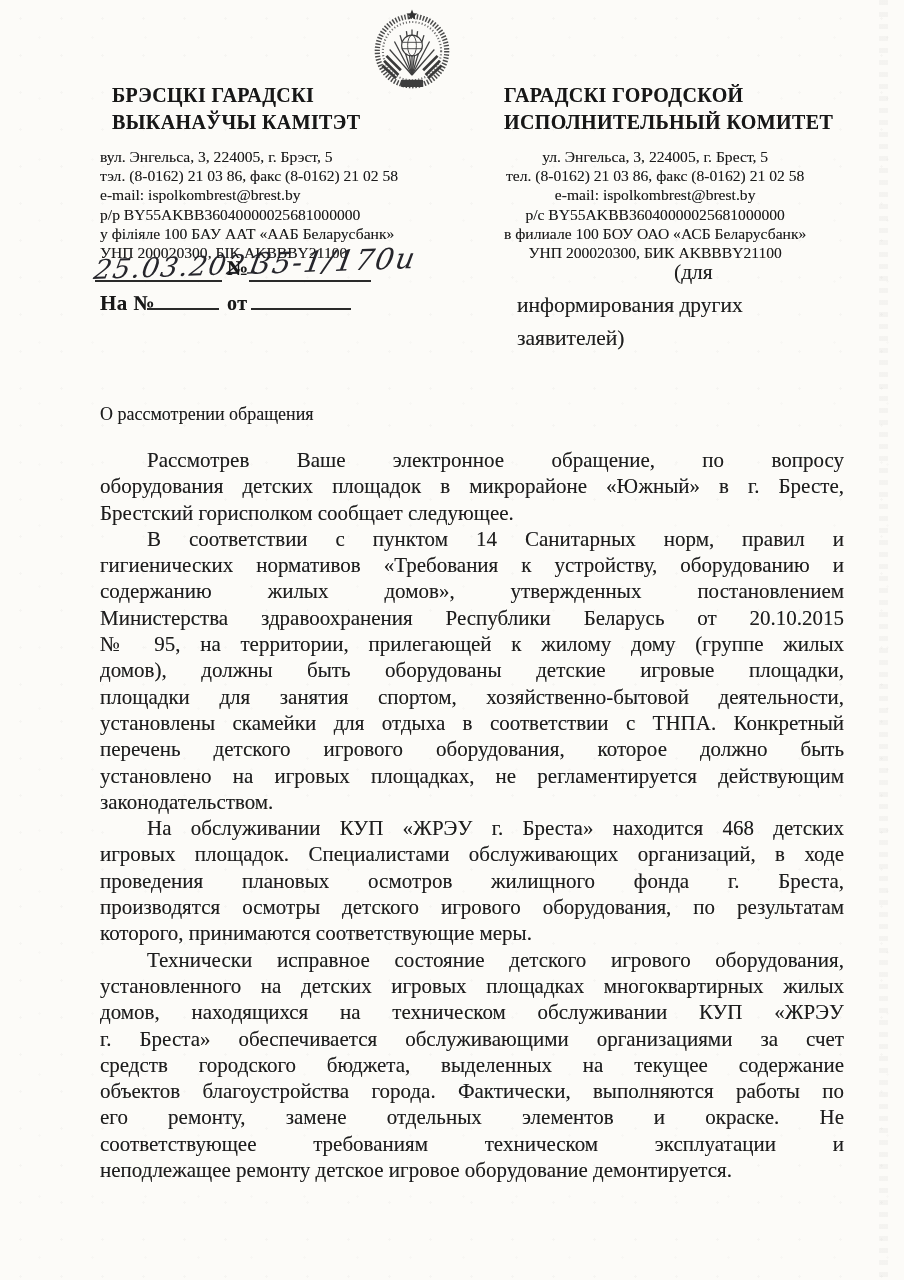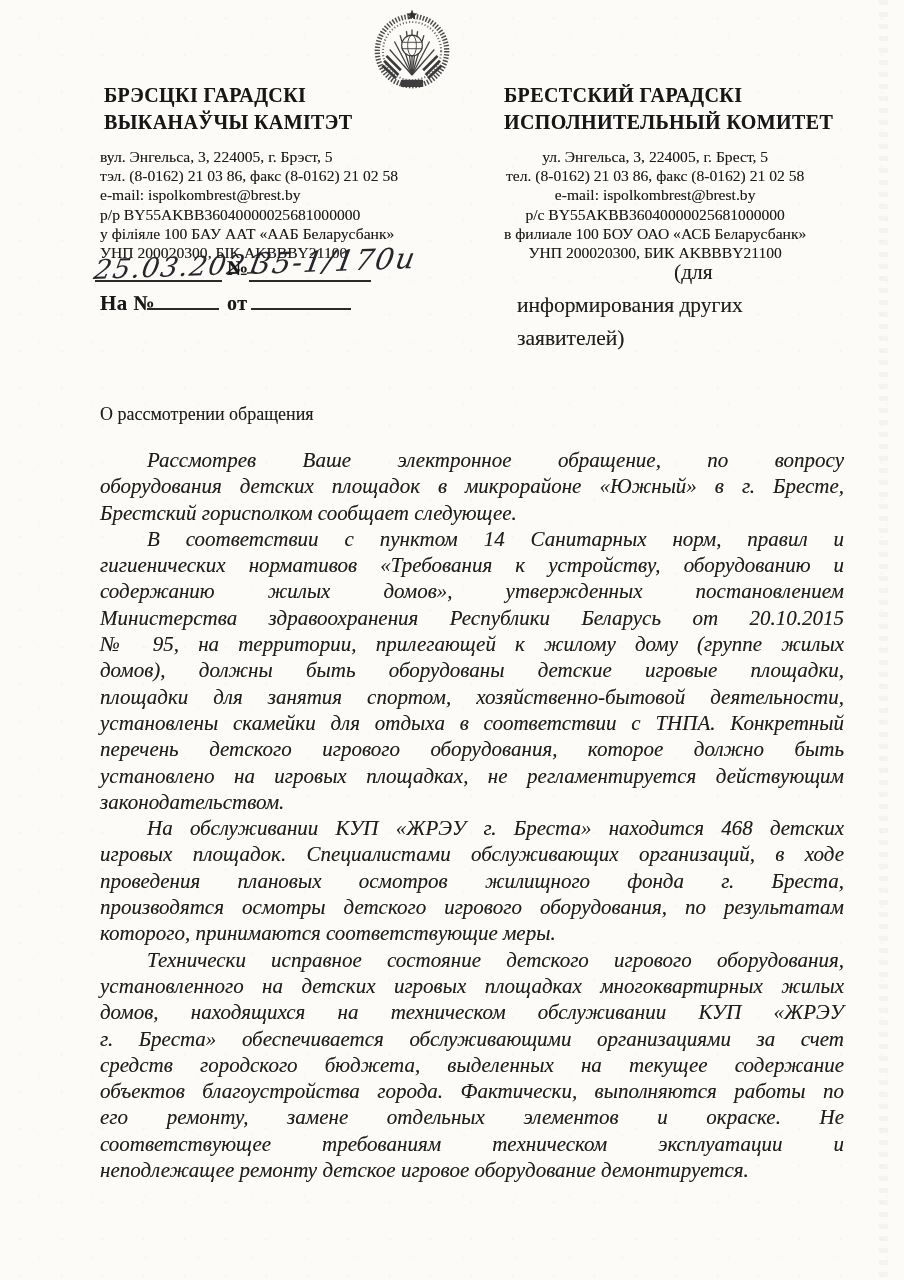--- a/index.html
+++ b/index.html
@@ -34,21 +34,21 @@
   .bold-label{ font-weight:bold; font-size:21px; color:#181818; letter-spacing:.5px; white-space:nowrap;}
 
   
   .annotation{
     width:298px; font-size:21.5px; line-height:33px;
     text-indent:157px; color:#202020; text-align:left;
   }
 
   
   .subject{ font-size:18px; color:#1d1d1d; }
-  .body-block{ width:744px; font-size:21px; line-height:26.3px; color:#1d1d1d;font-style:italic; }
+  .body-block{ width:744px; font-size:21px; line-height:26.3px; color:#1d1d1d; }
   .bline{ text-align:justify; text-align-last:justify; }
   .bline.last{ text-align-last:left; }
   .bline.ind{ text-indent:47px; }
 
   .edge-smudge{
     right:16px; top:0; width:9px; height:1280px;
     background:repeating-linear-gradient(to bottom,
       rgba(110,110,110,0.055) 0 5px, transparent 5px 12px);
   }
 </style>
@@ -87,35 +87,35 @@
           <line x1="15" y1="66" x2="33" y2="84"></line>
         <line x1="13" y1="72" x2="30" y2="88"></line>
         <line x1="82" y1="60" x2="64" y2="78"></line>
           <line x1="85" y1="66" x2="67" y2="84"></line>
         <line x1="87" y1="72" x2="70" y2="88"></line>
       </g>
       <rect x="36" y="90" width="28" height="9" rx="1.5" fill="#3d3d3d"></rect>
     </svg>
   </div>
 
-  <div class="abs" style="left:104px;top:82px;">
+  <div class="abs" style="left:112px;top:82px;">
     <div class="org txt">БРЭСЦКІ ГАРАДСКІ</div>
     <div class="org txt">ВЫКАНАЎЧЫ КАМІТЭТ</div>
   </div>
   <div class="abs" style="left:100px;top:147px;">
     <div class="addr txt">вул. Энгельса, 3, 224005, г. Брэст, 5</div>
     <div class="addr txt">тэл. (8-0162) 21 03 86, факс (8-0162) 21 02 58</div>
     <div class="addr txt">e-mail: ispolkombrest@brest.by</div>
     <div class="addr txt">р/р BY55AKBB36040000025681000000</div>
     <div class="addr txt">у філіяле 100 БАУ ААТ «ААБ Беларусбанк»</div>
     <div class="addr txt">УНП 200020300, БІК AKBBBY21100</div>
   </div>
 
   <div class="abs" style="left:504px;top:82px;">
-    <div class="org txt">БРЕСТСКИЙ ГАРАДСКІ</div>
+    <div class="org txt">ГАРАДСКІ ГОРОДСКОЙ</div>
     <div class="org txt">ИСПОЛНИТЕЛЬНЫЙ КОМИТЕТ</div>
   </div>
   <div class="abs" style="left:504px;top:147px;text-align:center;">
     <div class="addr txt">ул. Энгельса, 3, 224005, г. Брест, 5</div>
     <div class="addr txt">тел. (8-0162) 21 03 86, факс (8-0162) 21 02 58</div>
     <div class="addr txt">e-mail: ispolkombrest@brest.by</div>
     <div class="addr txt">р/с BY55AKBB36040000025681000000</div>
     <div class="addr txt">в филиале 100 БОУ ОАО «АСБ Беларусбанк»</div>
     <div class="addr txt">УНП 200020300, БИК AKBBBY21100</div>
   </div>

